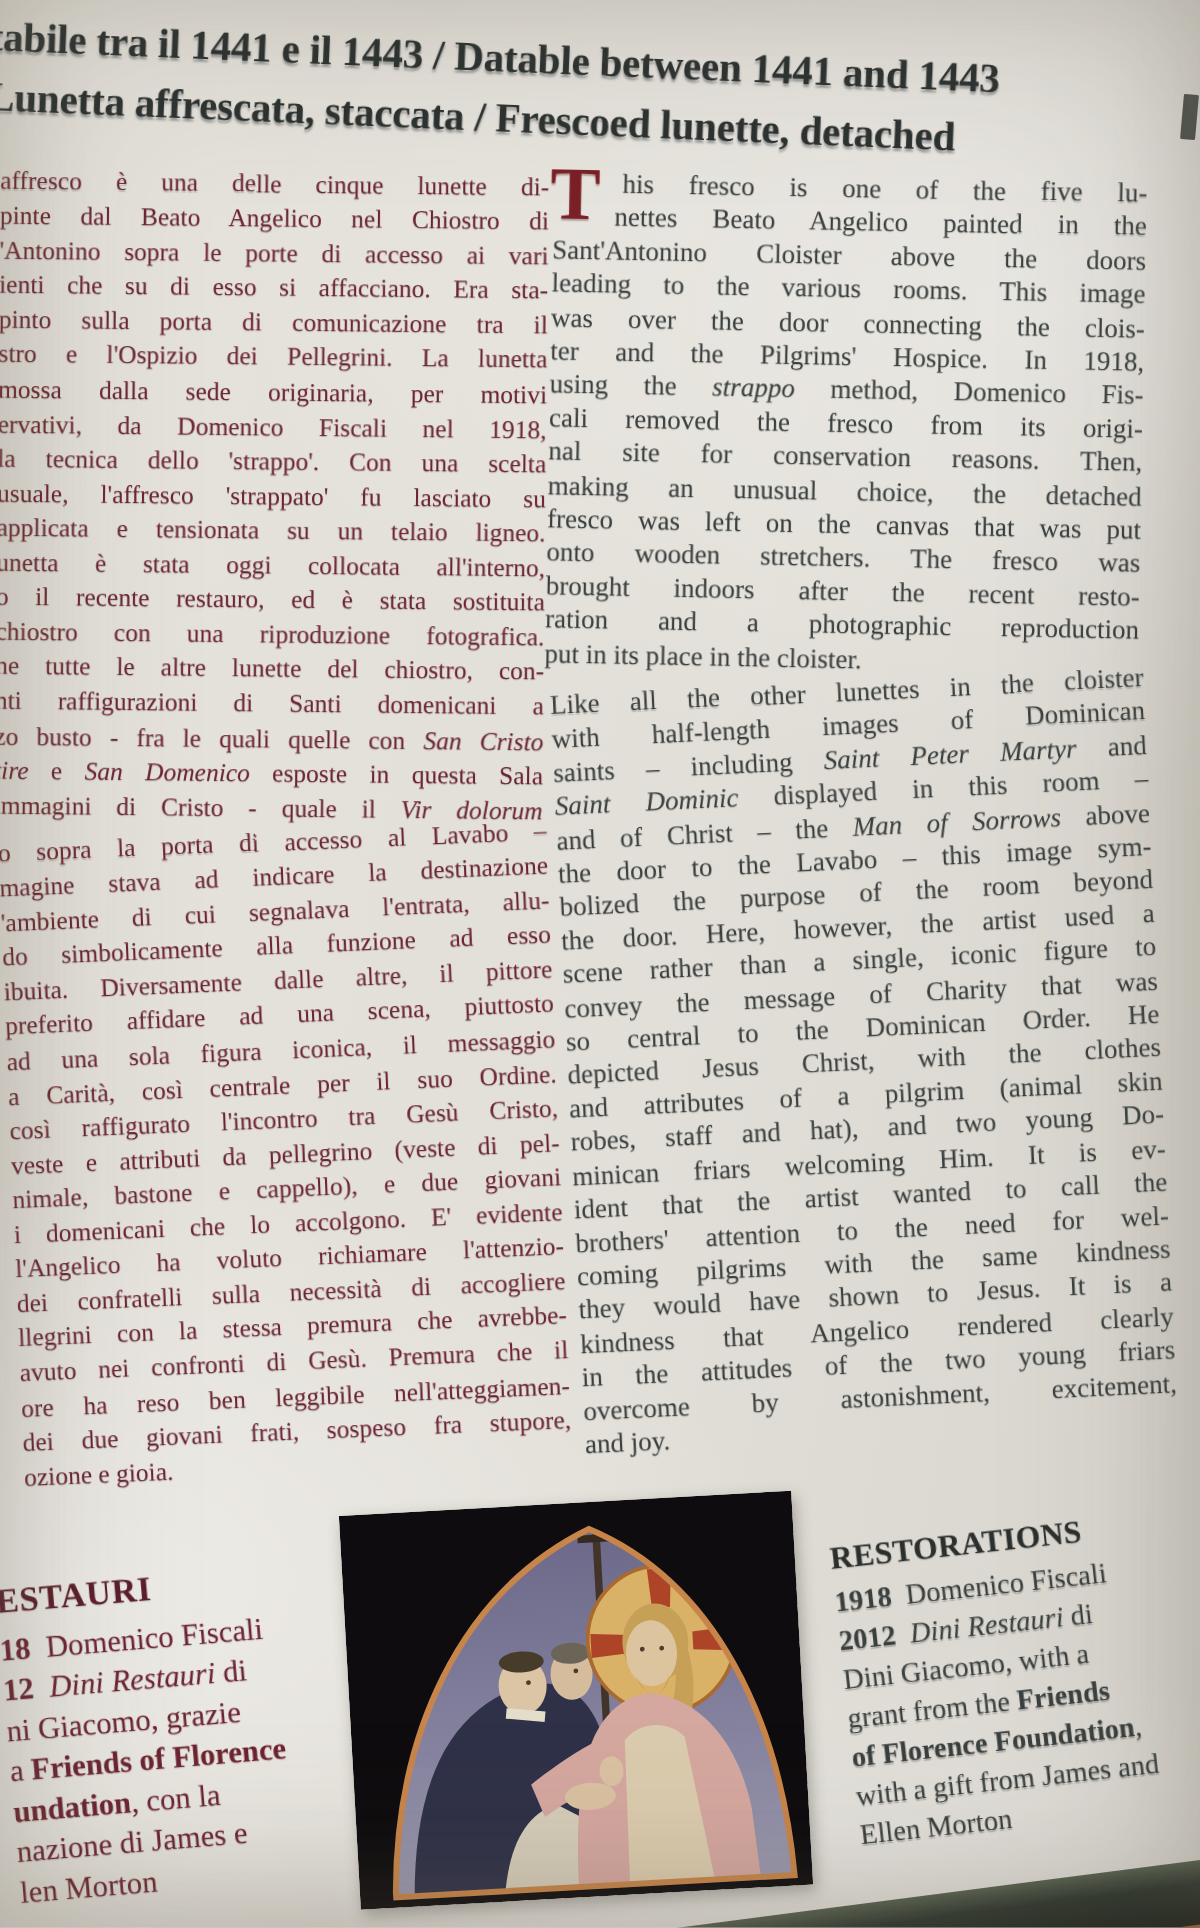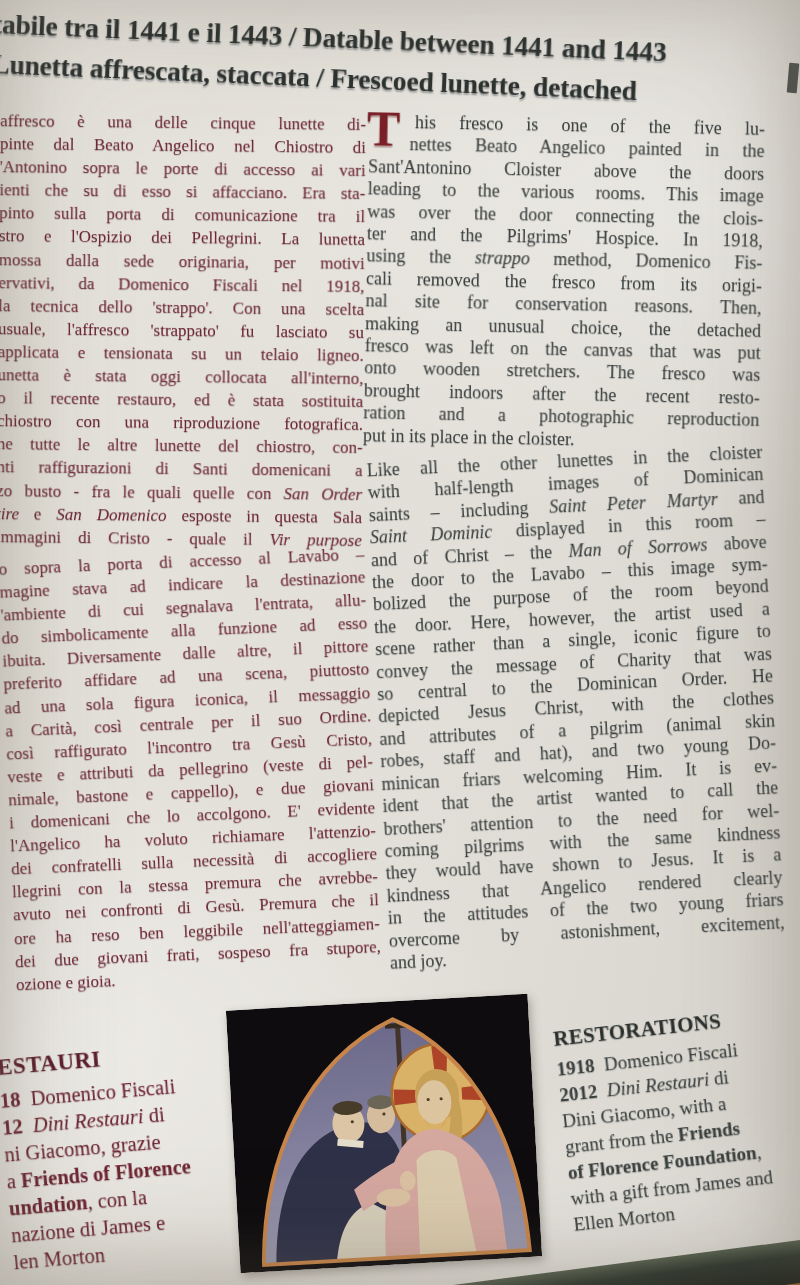--- a/index.html
+++ b/index.html
@@ -101,23 +101,23 @@
       <div class="tl just">mossa dalla sede originaria, per motivi</div>
       <div class="tl just">ervativi, da Domenico Fiscali nel 1918,</div>
       <div class="tl just">la tecnica dello 'strappo'. Con una scelta</div>
       <div class="tl just">usuale, l'affresco 'strappato' fu lasciato su</div>
       <div class="tl just">applicata e tensionata su un telaio ligneo.</div>
       <div class="tl just">unetta è stata oggi collocata all'interno,</div>
       <div class="tl just">o il recente restauro, ed è stata sostituita</div>
       <div class="tl just">chiostro con una riproduzione fotografica.</div>
       <div class="tl just">ne tutte le altre lunette del chiostro, con-</div>
       <div class="tl just">nti raffigurazioni di Santi domenicani a</div>
-      <div class="tl just">zo busto - fra le quali quelle con <i>San Order</i></div>
+      <div class="tl just">zo busto - fra le quali quelle con <i>San Cristo</i></div>
       <div class="tl just"><i>tire</i> e <i>San Domenico</i> esposte in questa Sala</div>
-      <div class="tl just">immagini di Cristo - quale il <i>Vir purpose</i></div>
+      <div class="tl just">immagini di Cristo - quale il <i>Vir dolorum</i></div>
     </div>
   <div id="it2" class="block col it-col soft">
       <div class="tl just">o sopra la porta di accesso al Lavabo –</div>
       <div class="tl just">magine stava ad indicare la destinazione</div>
       <div class="tl just">'ambiente di cui segnalava l'entrata, allu-</div>
       <div class="tl just">do simbolicamente alla funzione ad esso</div>
       <div class="tl just">ibuita. Diversamente dalle altre, il pittore</div>
       <div class="tl just">preferito affidare ad una scena, piuttosto</div>
       <div class="tl just">ad una sola figura iconica, il messaggio</div>
       <div class="tl just">a Carità, così centrale per il suo Ordine.</div>

